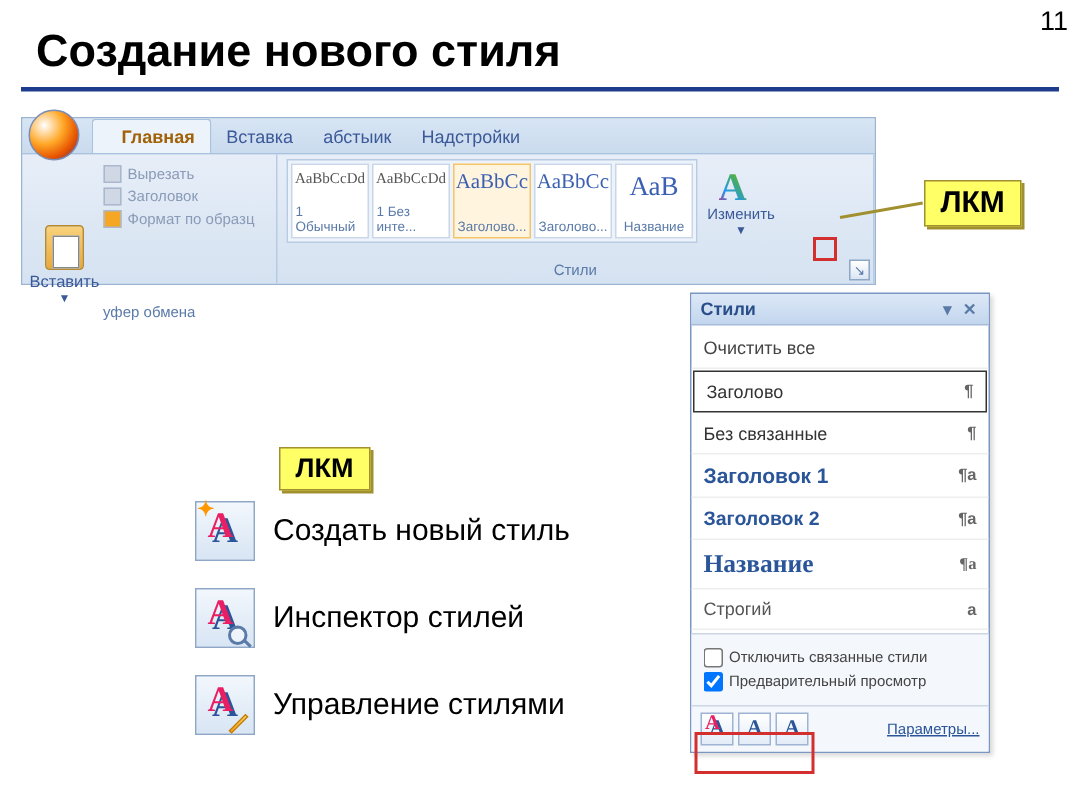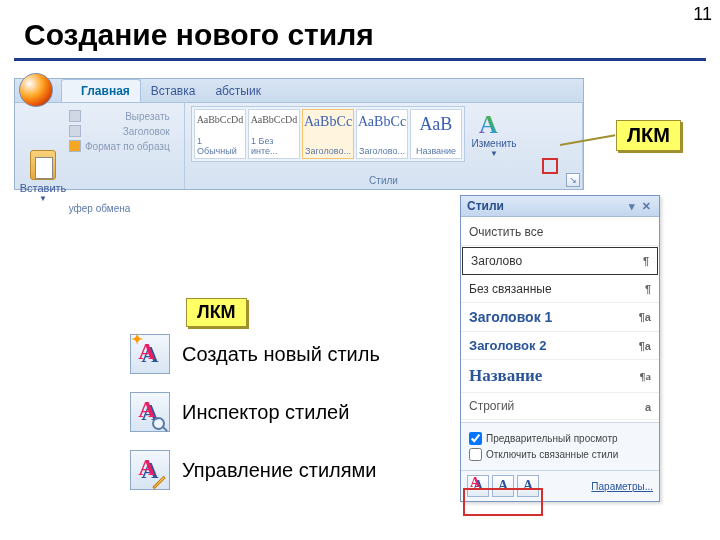--- a/index.html
+++ b/index.html
@@ -59,21 +59,21 @@
   .tab {
     padding: 4px 10px;
     color: #3b5998;
     cursor: pointer;
   }
   .tab.active {
     background: #edf3fb;
     border: 1px solid #a9c2df;
     border-bottom: none;
     border-radius: 3px 3px 0 0;
-    color: #0369a1;
+    color: #a16207;
     font-weight: bold;
     padding-left: 19px;
   }
   .tabs .tab:first-of-type { margin-left: 46px; }
   .ribbon-body {
     display: flex;
     height: 86px;
     background: linear-gradient(#e7eef8,#d5e2f1);
   }
   .group {
@@ -119,21 +119,21 @@
     top: 6px;
   }
   .clip-items {
     display: flex;
     flex-direction: column;
     gap: 3px;
     padding-top: 4px;
     font-size: 10px;
     color: #8a9bb8;
   }
-  .clip-item { display: flex; align-items: center; gap: 4px; justify-content: space-between; }
+  .clip-item { display: flex; align-items: center; gap: 4px; }
   .mini-icon { width: 12px; height: 12px; background: #d0d8e5; border: 1px solid #aab7cc; }
   .styles-gallery {
     display: flex;
     gap: 2px;
     padding: 2px;
     background: #edf3fb;
     border: 1px solid #b7cbe3;
   }
   .style-thumb {
     width: 52px;
@@ -376,20 +376,21 @@
 <div class="slide-number">11</div>
 <div class="slide-title">Создание нового стиля</div>
 <div class="title-underline"></div>
 
 <div class="ribbon">
   <div class="office-btn"></div>
   <div class="tabs">
     <div class="tab active">Главная</div>
     <div class="tab">Вставка</div>
     <div class="tab">абстыик</div>
+    <div class="tab">Надстройки</div>
   </div>
   <div class="ribbon-body">
     <div class="group" style="width:170px">
       <div style="display:flex;gap:4px">
         <div class="paste-btn">
           <div class="paste-icon"></div>
           <span>Вставить</span>
           <span style="font-size:8px">▼</span>
         </div>
         <div class="clip-items">
@@ -480,26 +481,26 @@
         <span>Название</span>
         <span class="mark">¶a</span>
       </div>
     <div class="pane-item strict">
         <span>Строгий</span>
         <span class="mark">a</span>
       </div>
   </div>
   <div class="pane-options">
     <label>
+        <input type="checkbox" style="">
+        <span>Отключить связанные стили</span>
+      </label>
+    <label>
         <input type="checkbox" checked="" style="">
         <span>Предварительный просмотр</span>
-      </label>
-    <label>
-        <input type="checkbox" style="">
-        <span>Отключить связанные стили</span>
       </label>
   </div>
   <div class="pane-footer">
     <div class="icons">
       <div class="tiny-btn">
           <span class="icon-a" style="font-size:14px">A<span class="double">A</span></span>
         </div>
       <div class="tiny-btn">
           <span class="icon-a" style="font-size:14px">A</span>
         </div>

